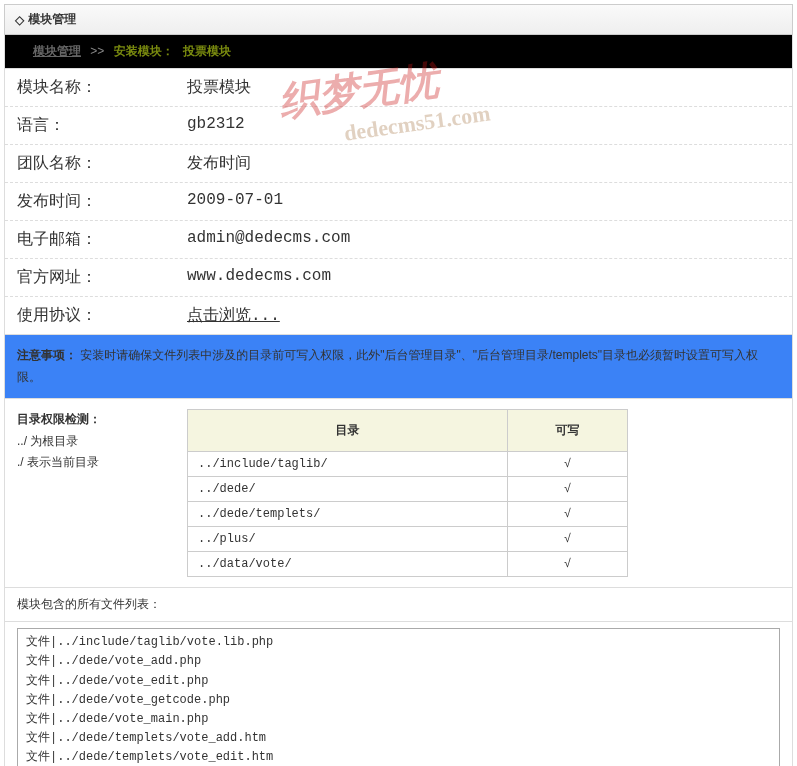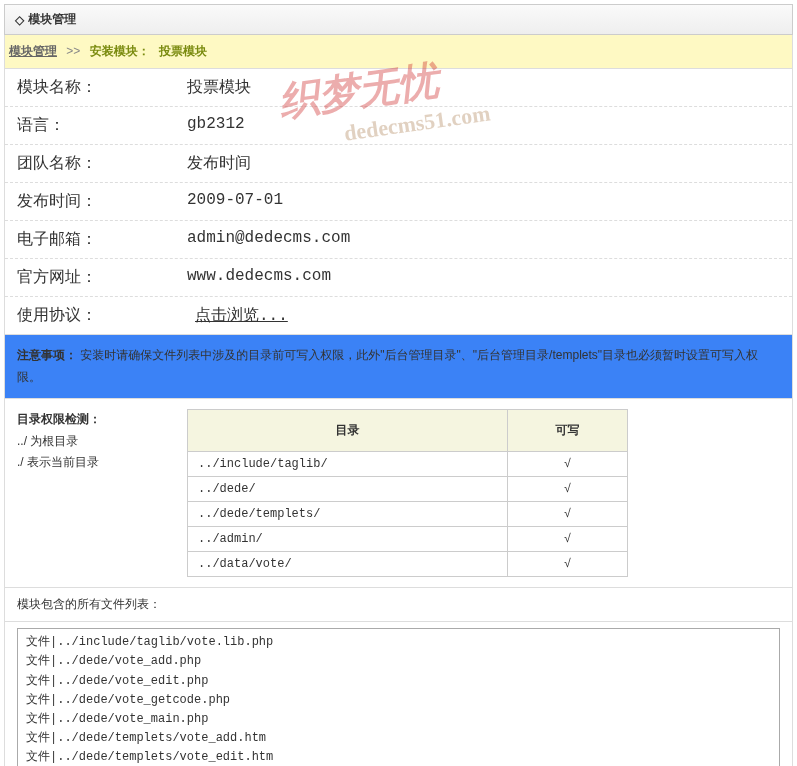--- a/index.html
+++ b/index.html
@@ -1,26 +1,26 @@
 <!DOCTYPE html>
 <html><head>
 <meta charset="utf-8">
 <style>
 * { box-sizing: border-box; margin: 0; padding: 0; }
 body { font-family: "Microsoft YaHei", SimSun, Arial, sans-serif; font-size: 12px; color: #333; background: #fff; padding: 4px; }
 .title-bar { background: linear-gradient(#fafafa, #eeeeee); border: 1px solid #ccc; padding: 6px 10px; font-weight: bold; display: flex; align-items: center; gap: 4px; }
 .diamond { font-size: 12px; }
-.breadcrumb { background: #fef9c3; border: 1px solid #ddd; border-top: none; padding: 8px 4px; font-size: 12px; }
+.breadcrumb { background: #000000; border: 1px solid #ddd; border-top: none; padding: 8px 28px; font-size: 12px; }
 .breadcrumb .link { color: #666; font-weight: bold; text-decoration: underline; }
 .breadcrumb .arrow { color: #888; margin: 0 6px; }
 .breadcrumb .action { color: #7a8b0f; font-weight: bold; }
 .breadcrumb .module { color: #7a8b0f; font-weight: bold; margin-left: 6px; }
 .info-section { border: 1px solid #ddd; border-top: none; }
 .info-row { display: flex; padding: 8px 12px; border-bottom: 1px dashed #ddd; font-size: 16px; }
-.info-row:last-child { border-bottom: none; gap: 8px; }
+.info-row:last-child { border-bottom: none; }
 .info-label { width: 170px; color: #333; }
 .info-value { color: #333; font-family: "Courier New", monospace; }
 .info-value.link { text-decoration: underline; cursor: pointer; }
 .notice { background: #3b82f6; border: 1px solid #ddd; border-top: none; padding: 10px 12px; line-height: 1.8; }
 .notice-label { font-weight: bold; }
 .perm-section { border: 1px solid #ddd; border-top: none; padding: 10px 12px; display: flex; gap: 20px; align-items: flex-start; }
 .perm-left { width: 150px; line-height: 1.8; }
 .perm-left .perm-title { font-weight: bold; }
 .perm-table { border-collapse: collapse; flex: 0 0 auto; }
 .perm-table th { background: #f5f5e0; border: 1px solid #ccc; padding: 12px 0; font-weight: bold; text-align: center; }
@@ -105,21 +105,21 @@
         </tr>
         <tr>
           <td>../dede/</td>
           <td>√</td>
         </tr>
         <tr>
           <td>../dede/templets/</td>
           <td>√</td>
         </tr>
         <tr>
-          <td>../admin/</td>
+          <td>../plus/</td>
           <td>√</td>
         </tr>
         <tr>
           <td>../data/vote/</td>
           <td>√</td>
         </tr>
       </tbody>
   </table>
   <div class="watermark">
     <span>织梦无忧</span>

